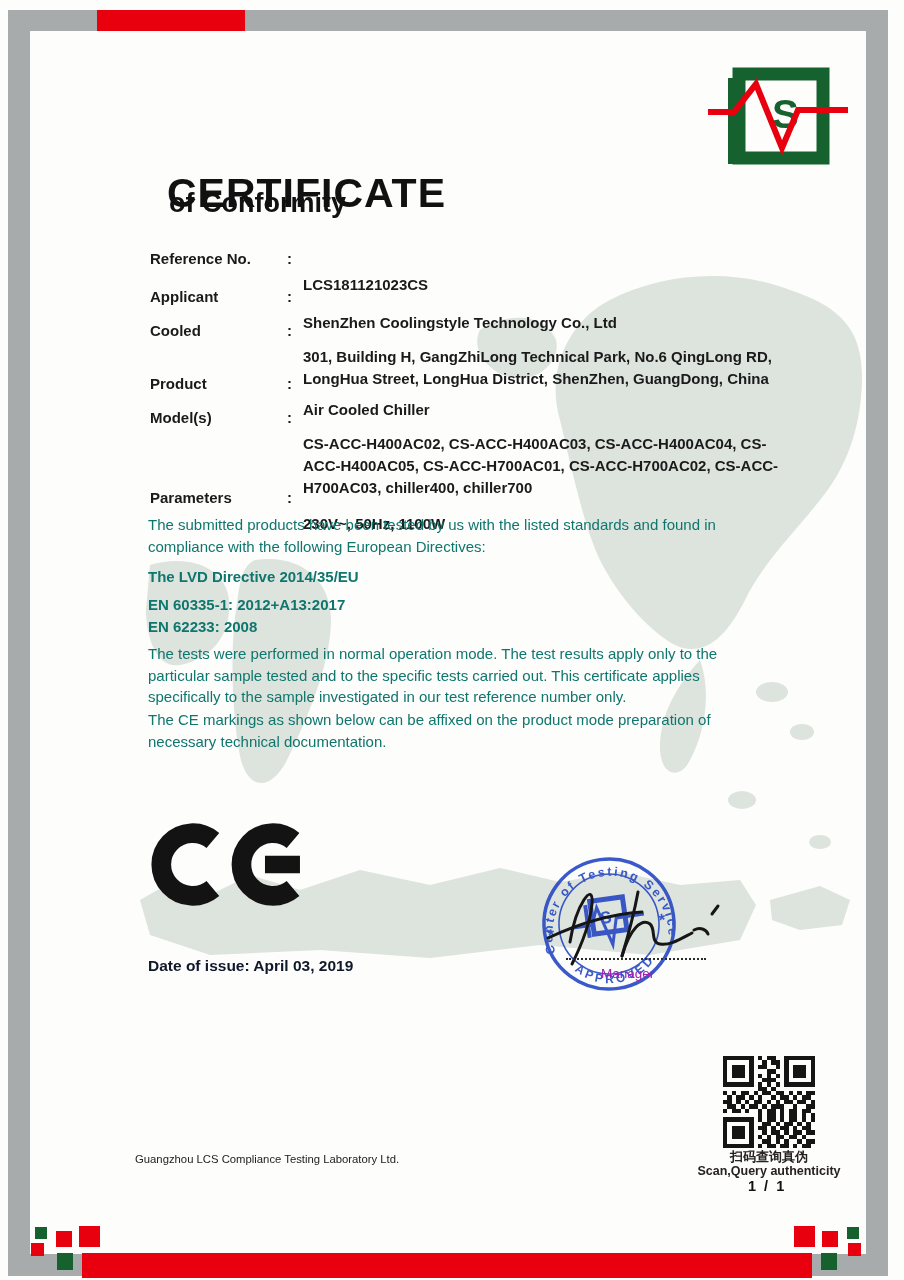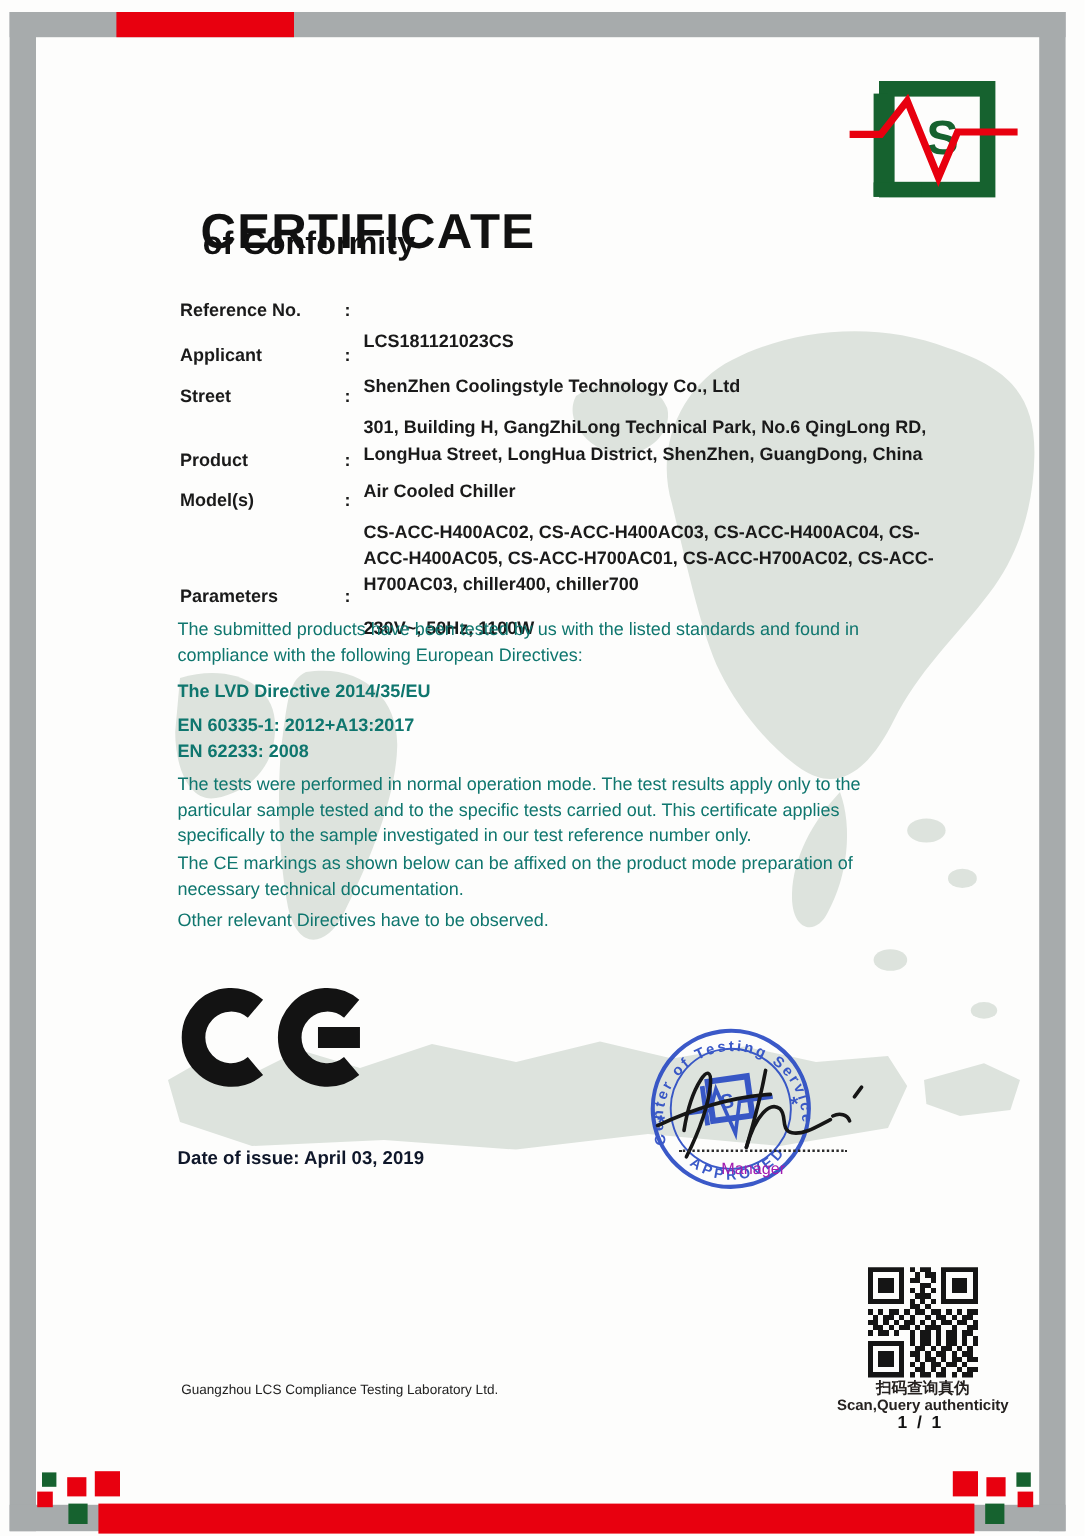--- a/index.html
+++ b/index.html
@@ -28,21 +28,21 @@
   .date-line{left:148px;top:957px;font-size:15.5px;font-weight:bold;color:#0f172a;}
   .manager{left:601px;top:966px;font-size:13.5px;color:#a21caf;}
   .dotline{left:566px;top:958px;width:140px;border-bottom:2px dotted #2a2a2a;}
   
   .qr-box{left:723px;top:1056px;width:92px;height:92px;}
   .qr-cap{left:690px;width:158px;text-align:center;font-weight:bold;color:#262220;}
   .cap-zh{top:1148px;font-size:13px;}
   .cap-en{top:1164px;font-size:12.5px;}
   .pagenum{left:748px;top:1178px;font-size:14.5px;font-weight:bold;color:#111;letter-spacing:2px;}
   .foot{left:135px;width:600px;font-size:11.3px;line-height:14.2px;color:#222;}
-  .f1{top:1152px;margin-left:16px;} .f2{top:1166px;} .f3{top:1180px;}
+  .f1{top:1152px;} .f2{top:1166px;} .f3{top:1180px;}
   svg text{font-family:"Liberation Sans","DejaVu Sans",sans-serif;}
 </style>
 </head>
 <body>
 
 <div class="canvas">
 
   <svg class="abs" style="left:0;top:0;" width="904" height="1280" viewBox="0 0 904 1280">
     <g fill="#dde3dd">
       <path d="M150,565 C190,553 226,568 229,600 C232,640 206,660 180,665 C158,669 146,640 146,610 Z"></path>
@@ -93,21 +93,21 @@
     <span class="lbl">Reference No.</span>
     <span class="colon">:</span>
     <span class="val">LCS181121023CS</span>
   </div>
   <div class="abs frow" style="top:288px;">
     <span class="lbl">Applicant</span>
     <span class="colon">:</span>
     <span class="val">ShenZhen Coolingstyle Technology Co., Ltd</span>
   </div>
   <div class="abs frow" style="top:322px;">
-    <span class="lbl">Street</span>
+    <span class="lbl">Cooled</span>
     <span class="colon">:</span>
     <span class="val">301, Building H, GangZhiLong Technical Park, No.6 QingLong RD, LongHua Street, LongHua District, ShenZhen, GuangDong, China</span>
   </div>
   <div class="abs frow" style="top:375px;">
     <span class="lbl">Product</span>
     <span class="colon">:</span>
     <span class="val">Air Cooled Chiller</span>
   </div>
   <div class="abs frow" style="top:409px;">
     <span class="lbl">Model(s)</span>
@@ -119,21 +119,20 @@
     <span class="colon">:</span>
     <span class="val">230V~, 50Hz, 1100W</span>
   </div>
 
   <div class="abs para" style="top:514px;">The submitted products have been tested by us with the listed standards and found in compliance with the following European Directives:</div>
   <div class="abs para bold" style="top:566px;">The LVD Directive 2014/35/EU</div>
   <div class="abs para bold" style="top:594px;">EN 60335-1: 2012+A13:2017</div>
   <div class="abs para bold" style="top:616px;">EN 62233: 2008</div>
   <div class="abs para" style="top:643px;">The tests were performed in normal operation mode. The test results apply only to the particular sample tested and to the specific tests carried out. This certificate applies specifically to the sample investigated in our test reference number only.</div>
   <div class="abs para" style="top:709px;">The CE markings as shown below can be affixed on the product mode preparation of necessary technical documentation.</div>
-  <div class="abs para" style="top:757px;">Other relevant Directives have to be observed.</div>
 
   <svg class="abs" style="left:144px;top:812px;" width="172" height="105" viewBox="0 0 236 144">
     <g stroke="#131313" stroke-width="27" fill="none">
       <path d="M 94.5 39.2 A 43 43 0 1 0 94.5 104.8"></path>
       <path d="M 204.5 39.2 A 43 43 0 1 0 204.5 104.8"></path>
       <path d="M 166 72 L 214 72" stroke-width="24"></path>
     </g>
   </svg>
 
   <div class="abs date-line">Date of issue: April 03, 2019</div>

